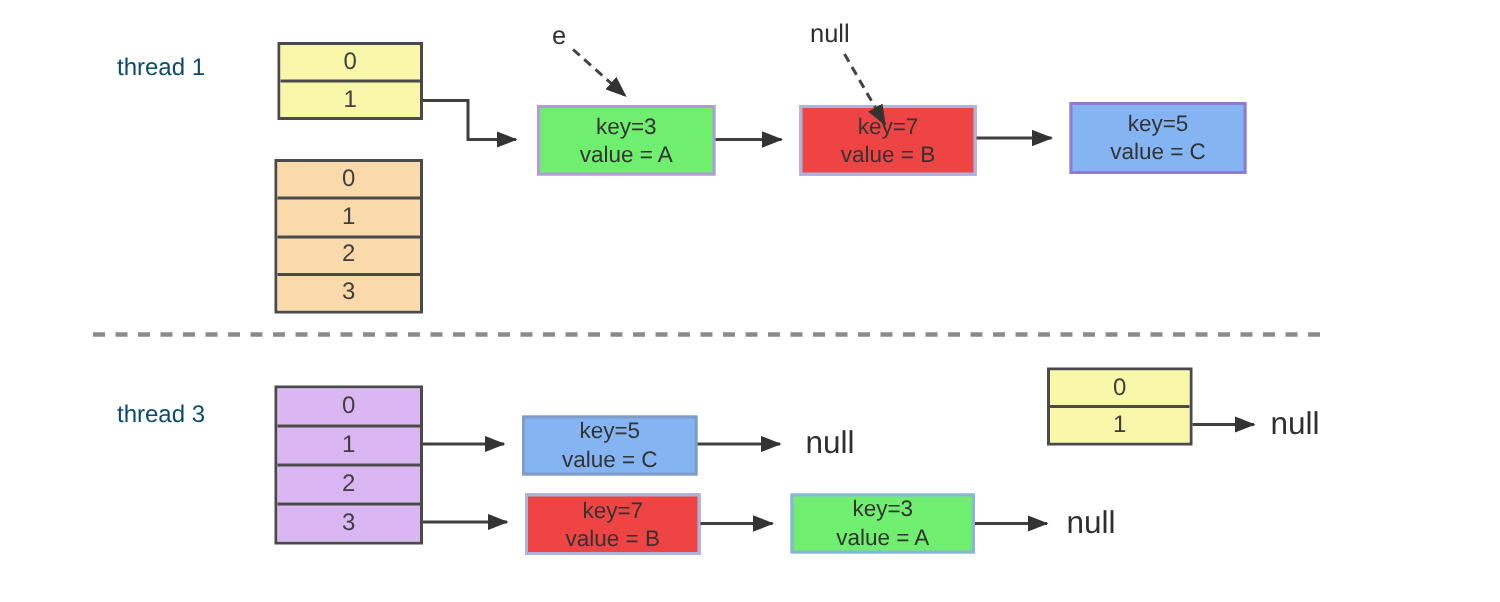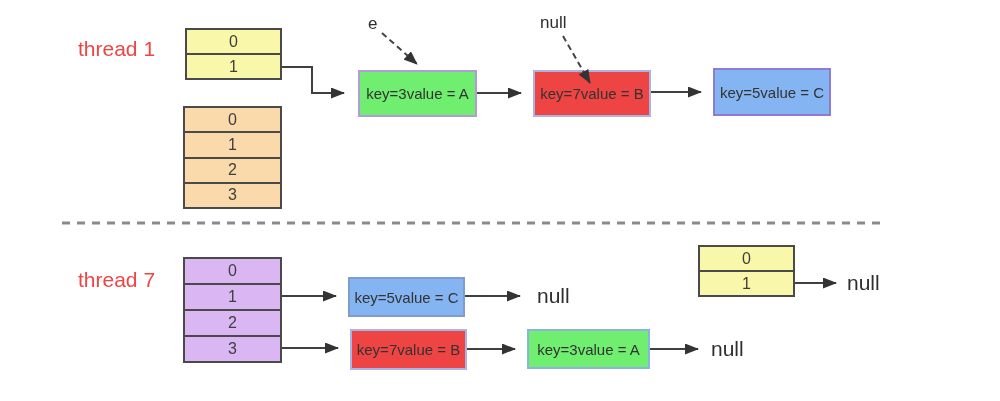--- a/index.html
+++ b/index.html
@@ -5,22 +5,22 @@
   html,body{margin:0;padding:0;background:#ffffff;}
   #canvas{
     position:relative;
     width:1000px;height:401px;
     background:#ffffff;
     font-family:"Liberation Sans", sans-serif;
     overflow:hidden;
   }
   .label{
     position:absolute;
-    color:#ef4444;
-    font-size:21px;
+    color:#0c4a6e;
+    font-size:16px;
     white-space:nowrap;
   }
   .null-label{
     position:absolute;
     color:#2f2f2f;
     font-size:21px;
     white-space:nowrap;
   }
   .pointer-label{
     position:absolute;
@@ -44,21 +44,21 @@
     color:#3f3f3f;
     border-top:2px solid #4a4a4a;
   }
   .bucket-cell:first-child{border-top:none;}
   .bucket-table.yellow .bucket-cell{background:#f9f7a9;}
   .bucket-table.orange .bucket-cell{background:#fad9ab;}
   .bucket-table.purple .bucket-cell{background:#dab6f2;}
   .node{
     position:absolute;
     display:flex;
-    flex-direction:row;
+    flex-direction:column;
     align-items:center;
     justify-content:center;
     box-sizing:border-box;
     font-size:15px;
     color:#333333;
     line-height:19px;
     text-align:center;
   }
   .node.green{background:#6fee6f;border:2px solid #b49add;}
   .node.yellowgreen{background:#ef4444;border:2px solid #a9b4e2;}
@@ -70,21 +70,21 @@
     left:0;top:0;
     pointer-events:none;
   }
 </style>
 </head>
 <body>
 
 <div id="canvas">
 
   <div class="label" style="left:78px;top:37px;">thread 1</div>
-  <div class="label" style="left:78px;top:268px;">thread 7</div>
+  <div class="label" style="left:78px;top:268px;">thread 3</div>
 
   <div class="pointer-label" style="left:368px;top:14px;">e</div>
   <div class="pointer-label" style="left:540px;top:13px;">null</div>
 
   <div class="bucket-table yellow" style="left:185px;top:28px;width:97px;height:52px;">
     <div class="bucket-cell">0</div>
     <div class="bucket-cell">1</div>
   </div>
 
   <div class="bucket-table orange" style="left:183px;top:106px;width:99px;height:103px;">

